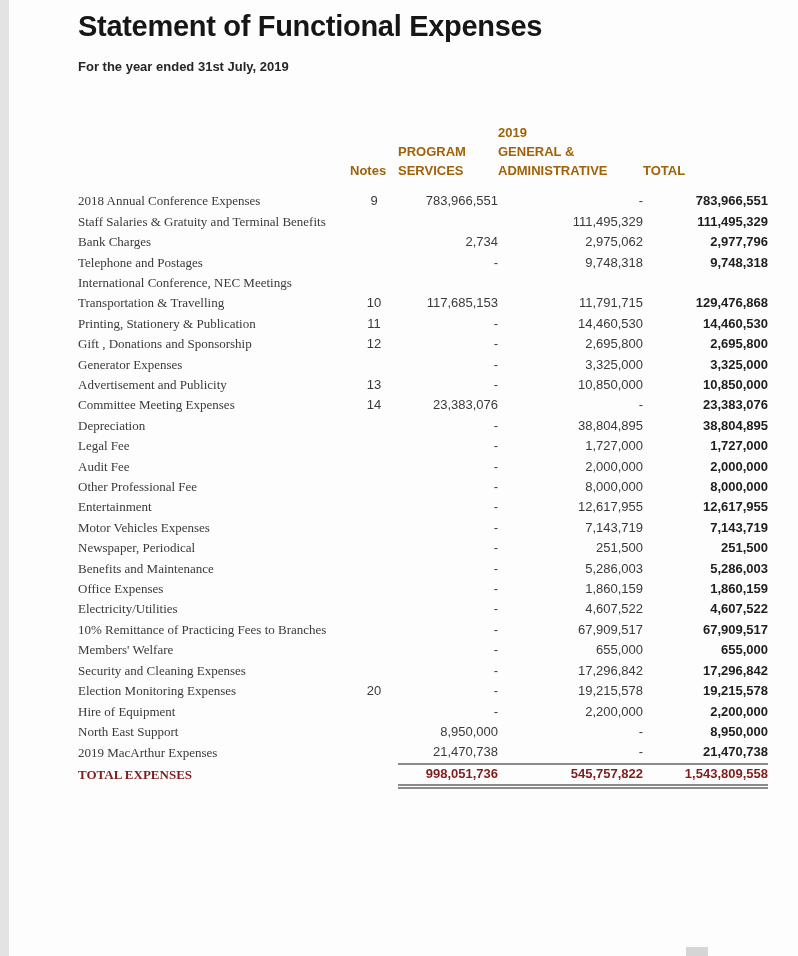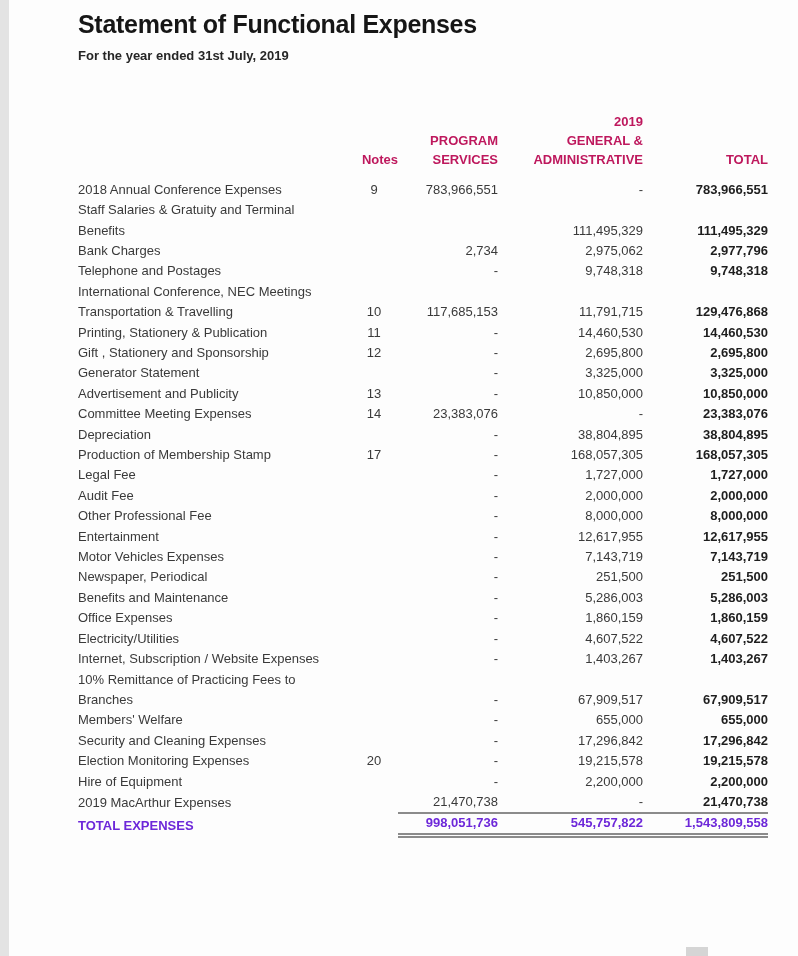--- a/index.html
+++ b/index.html
@@ -12,44 +12,44 @@
     position: relative;
     overflow: hidden;
   }
   .left-strip {
     position: absolute; left: 0; top: 0;
     width: 9px; height: 956px;
     background: #e3e3e3;
   }
   .page { padding: 10px 30px 0 78px; }
   .doc-title {
-    margin: 0; font-size: 25px; font-weight: bold;
+    margin: 0; font-size: 29px; font-weight: bold;
     color: #161616; letter-spacing: -0.3px; line-height: 1.15;
   }
   .doc-subtitle {
-    font-size: 13px; font-weight: bold; color: #262626; margin-top: 9px;
+    font-size: 13px; font-weight: bold; color: #262626; margin-top: 16px;
   }
   table.expenses {
     border-collapse: collapse; table-layout: fixed;
     width: 690px; margin-top: 49px; font-size: 13px;
   }
   th, td { padding: 0; vertical-align: bottom; }
   thead th {
-    font-weight: bold; text-align: right; color: #be185d;
+    font-weight: bold; text-align: left; color: #a16207;
     line-height: 19px; padding-bottom: 11px;
   }
   .hline { display: block; }
   tbody td { line-height: 20.4px; }
-  td.label { text-align: left; padding-right: 8px; }
+  td.label { text-align: left; padding-right: 8px; font-family: Liberation Serif, serif; }
   td.note  { text-align: center; }
   td.num   { text-align: right; }
   td.total-col { font-weight: bold; color: #1e1e1e; }
   tr.last-data td.num { border-bottom: 2px solid #8b8b8b; }
   tr.total-row td {
-    font-weight: bold; color: #6d28d9;
+    font-weight: bold; color: #7f1d1d;
     padding-top: 1px; padding-bottom: 3px;
   }
   tr.total-row td.num { border-bottom: 5px double #8b8b8b; }
   .cut-artifact {
     position: absolute; left: 686px; top: 947px;
     width: 22px; height: 9px; background: #d5d5d5;
   }
 </style>
 </head>
 <body>
@@ -127,28 +127,28 @@
           <td class="num total-col">129,476,868</td>
         </tr>
         <tr class="">
           <td class="label">Printing, Stationery &amp; Publication</td>
           <td class="note">11</td>
           <td class="num">-</td>
           <td class="num">14,460,530</td>
           <td class="num total-col">14,460,530</td>
         </tr>
         <tr class="">
-          <td class="label">Gift , Stationery and Sponsorship</td>
+          <td class="label">Gift , Donations and Sponsorship</td>
           <td class="note">12</td>
           <td class="num">-</td>
           <td class="num">2,695,800</td>
           <td class="num total-col">2,695,800</td>
         </tr>
         <tr class="">
-          <td class="label">Generator Statement</td>
+          <td class="label">Generator Expenses</td>
           <td class="note"></td>
           <td class="num">-</td>
           <td class="num">3,325,000</td>
           <td class="num total-col">3,325,000</td>
         </tr>
         <tr class="">
           <td class="label">Advertisement and Publicity</td>
           <td class="note">13</td>
           <td class="num">-</td>
           <td class="num">10,850,000</td>
@@ -162,27 +162,20 @@
           <td class="num total-col">23,383,076</td>
         </tr>
         <tr class="">
           <td class="label">Depreciation</td>
           <td class="note"></td>
           <td class="num">-</td>
           <td class="num">38,804,895</td>
           <td class="num total-col">38,804,895</td>
         </tr>
         <tr class="">
-          <td class="label">Production of Membership Stamp</td>
-          <td class="note">17</td>
-          <td class="num">-</td>
-          <td class="num">168,057,305</td>
-          <td class="num total-col">168,057,305</td>
-        </tr>
-        <tr class="">
           <td class="label">Legal Fee</td>
           <td class="note"></td>
           <td class="num">-</td>
           <td class="num">1,727,000</td>
           <td class="num total-col">1,727,000</td>
         </tr>
         <tr class="">
           <td class="label">Audit Fee</td>
           <td class="note"></td>
           <td class="num">-</td>
@@ -232,27 +225,20 @@
           <td class="num total-col">1,860,159</td>
         </tr>
         <tr class="">
           <td class="label">Electricity/Utilities</td>
           <td class="note"></td>
           <td class="num">-</td>
           <td class="num">4,607,522</td>
           <td class="num total-col">4,607,522</td>
         </tr>
         <tr class="">
-          <td class="label">Internet, Subscription / Website Expenses</td>
-          <td class="note"></td>
-          <td class="num">-</td>
-          <td class="num">1,403,267</td>
-          <td class="num total-col">1,403,267</td>
-        </tr>
-        <tr class="">
           <td class="label">10% Remittance of Practicing Fees to Branches</td>
           <td class="note"></td>
           <td class="num">-</td>
           <td class="num">67,909,517</td>
           <td class="num total-col">67,909,517</td>
         </tr>
         <tr class="">
           <td class="label">Members' Welfare</td>
           <td class="note"></td>
           <td class="num">-</td>
@@ -272,20 +258,27 @@
           <td class="num">-</td>
           <td class="num">19,215,578</td>
           <td class="num total-col">19,215,578</td>
         </tr>
         <tr class="">
           <td class="label">Hire of Equipment</td>
           <td class="note"></td>
           <td class="num">-</td>
           <td class="num">2,200,000</td>
           <td class="num total-col">2,200,000</td>
+        </tr>
+        <tr class="">
+          <td class="label">North East Support</td>
+          <td class="note"></td>
+          <td class="num">8,950,000</td>
+          <td class="num">-</td>
+          <td class="num total-col">8,950,000</td>
         </tr>
         <tr class="last-data">
           <td class="label">2019 MacArthur Expenses</td>
           <td class="note"></td>
           <td class="num">21,470,738</td>
           <td class="num">-</td>
           <td class="num total-col">21,470,738</td>
         </tr>
       </tbody>
     <tfoot>

